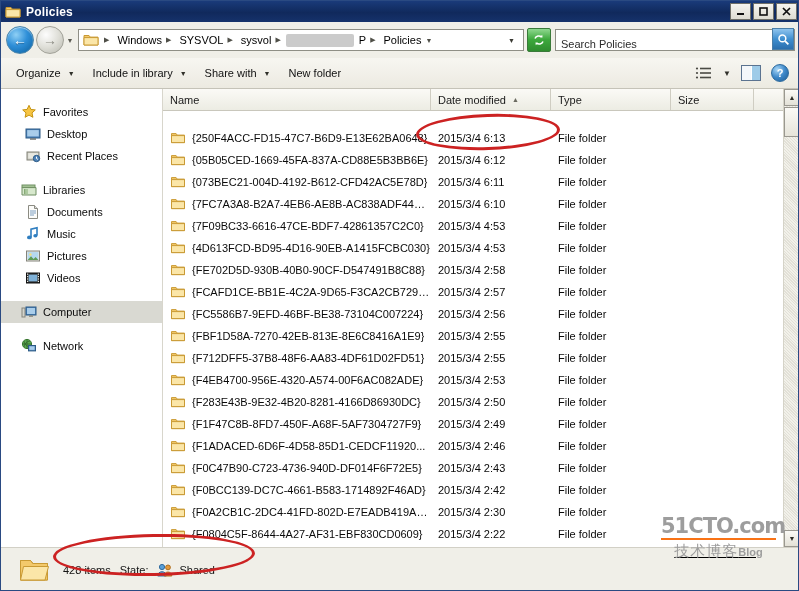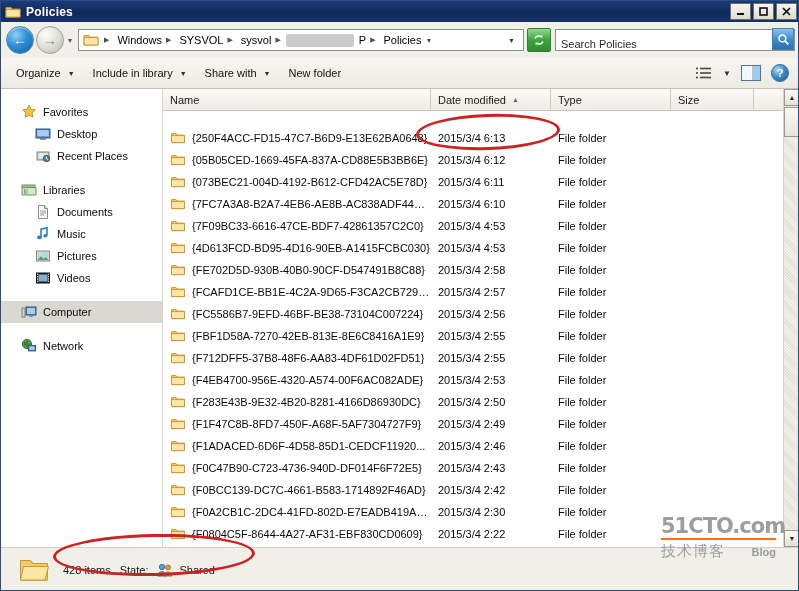--- a/index.html
+++ b/index.html
@@ -167,21 +167,21 @@
     background: #ffffff;
     border-right: 1px solid #d8d6cc;
     box-sizing: border-box;
     overflow: hidden;
   }
   .nav-item {
     height: 22px; display: flex; align-items: center;
     padding-left: 20px; font-size: 11px; color: #0b0b0b;
     white-space: nowrap;
   }
-  .nav-item.child { padding-left: 34px; }
+  .nav-item.child { padding-left: 24px; }
   .nav-item.selected { background: #d9d9d2; }
   .nav-ico { width: 16px; height: 16px; margin-right: 6px; flex: 0 0 auto; }
   .nav-gap { height: 12px; }
 
   
   #listpane {
     position: absolute; left: 162px; top: 0;
     width: 637px; height: 458px;
     background: #ffffff;
     box-sizing: border-box;
@@ -273,22 +273,22 @@
     width: 115px; text-align: center;
     pointer-events: none; user-select: none;
   }
   #watermark .wm-top {
     font-size: 21px; font-weight: bold; color: #9d9d9d;
     letter-spacing: -1px; line-height: 1;
     font-family: "DejaVu Sans", sans-serif;
     border-bottom: 2px solid #f97316; padding-bottom: 1px;
   }
   #watermark .wm-bot {
-    display: flex; align-items: baseline; justify-content: space-between;
-    margin-top: 2px;
+    display: flex; align-items: baseline; justify-content: center;
+    margin-top: 2px; text-decoration: underline;
   }
   #watermark .wm-cn { font-size: 15px; color: #9d9d9d; letter-spacing: 1px; }
   #watermark .wm-blog { font-size: 11px; font-weight: bold; color: #9d9d9d; }
 
   
   .ink {
     position: absolute;
     border: 3px solid #cc2222;
     border-radius: 50%;
     pointer-events: none;

